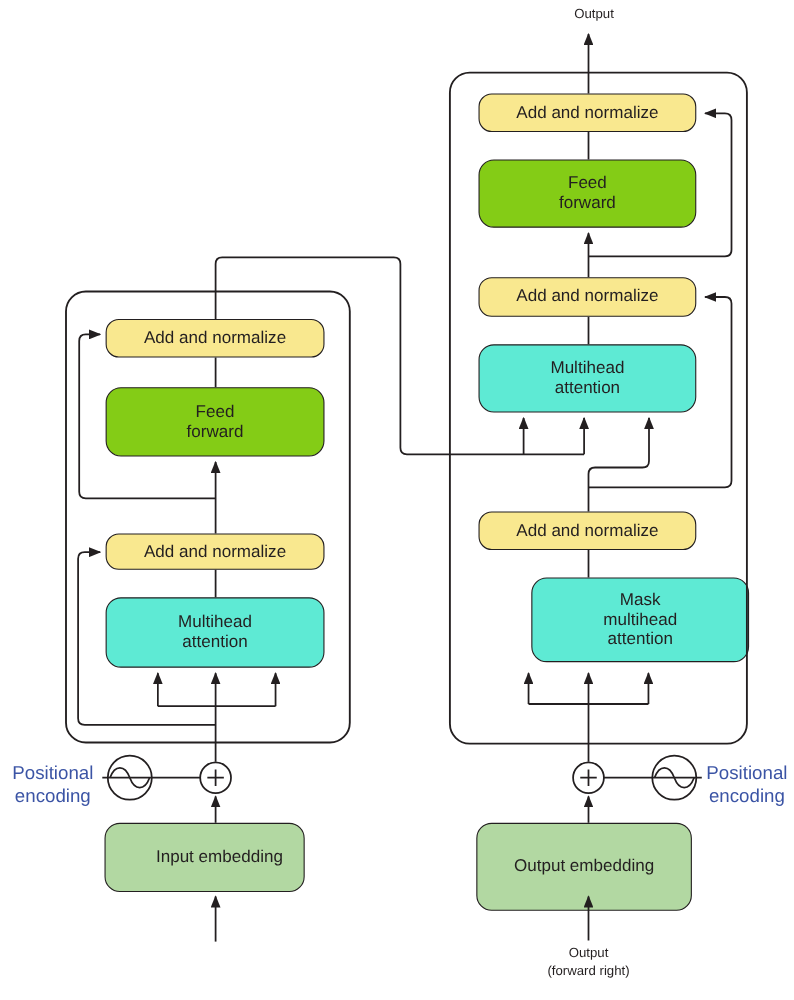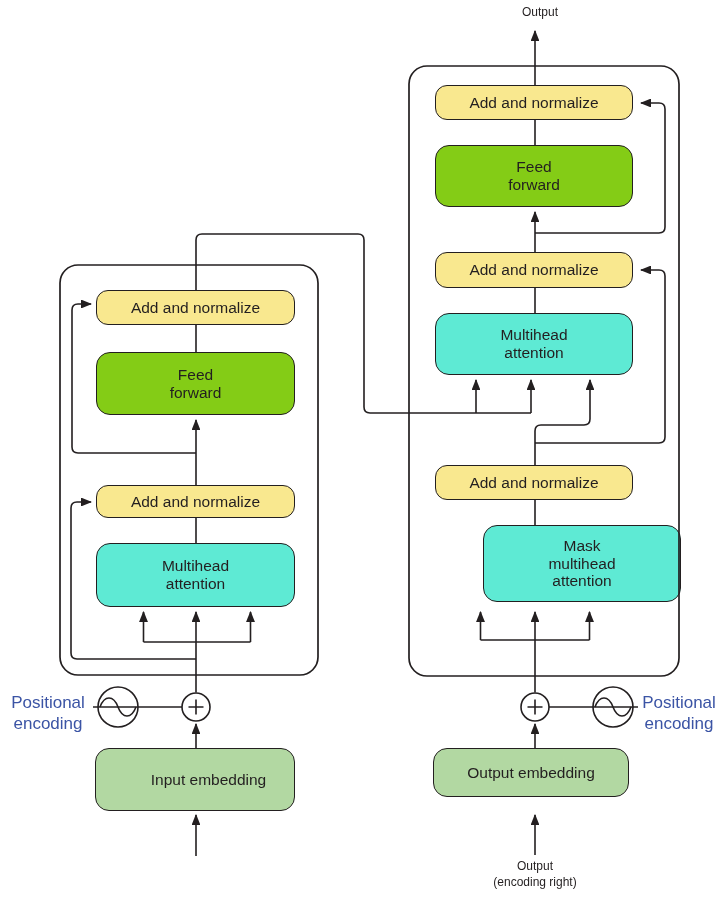--- a/index.html
+++ b/index.html
@@ -42,21 +42,21 @@
       <span>Feed</span>
       <span>forward</span>
     </div>
     <div class="blk yellow" style="left:96px;top:485px;width:199px;height:33px;">
       <span>Add and normalize</span>
     </div>
     <div class="blk pink" style="left:96px;top:543px;width:199px;height:64px;">
       <span>Multihead</span>
       <span>attention</span>
     </div>
-    <div class="blk green" style="left:95px;top:748px;width:200px;height:63px;padding-left:27px;">
+    <div class="blk green" style="left:95px;top:748px;width:182px;height:63px;padding-left:27px;">
       <span>Input embedding</span>
     </div>
     <div class="pe" style="left:0px;top:692px;width:96px;">
       <span>Positional</span>
       <span>encoding</span>
     </div>
     <div class="lbl" style="left:136px;top:908px;width:120px;">
       <span>Input</span>
     </div>
   </div>
@@ -77,33 +77,33 @@
       <span>attention</span>
     </div>
     <div class="blk yellow" style="left:435px;top:465px;width:198px;height:35px;">
       <span>Add and normalize</span>
     </div>
     <div class="blk pink" style="left:435px;top:525px;width:198px;height:77px;margin-left:48px;">
       <span>Mask</span>
       <span>multihead</span>
       <span>attention</span>
     </div>
-    <div class="blk green" style="left:433px;top:748px;width:196px;height:49px;">
+    <div class="blk green" style="left:433px;top:748px;width:196px;height:80px;">
       <span>Output embedding</span>
     </div>
     <div class="pe" style="left:636px;top:692px;width:86px;">
       <span>Positional</span>
       <span>encoding</span>
     </div>
     <div class="lbl" style="left:480px;top:4px;width:120px;">
       <span>Output</span>
     </div>
     <div class="lbl" style="left:455px;top:858px;width:160px;">
       <span>Output</span>
-      <span>(encoding right)</span>
+      <span>(forward right)</span>
     </div>
   </div>
 
   <svg class="wires" width="722" height="909" viewBox="0 0 722 909">
     <defs>
       <marker id="ah" viewBox="0 0 10 8" refX="9" refY="4" markerWidth="7" markerHeight="5.6" orient="auto-start-reverse" markerUnits="strokeWidth">
         <path d="M0 0 L10 4 L0 8 Z" fill="#231f20"></path>
       </marker>
     </defs>
 

